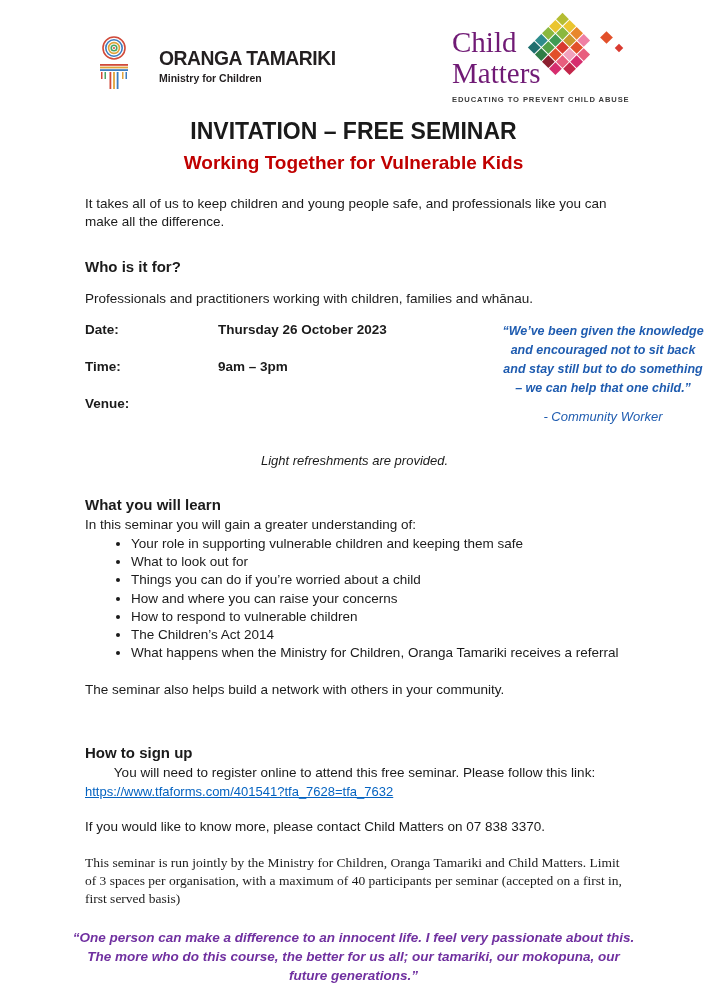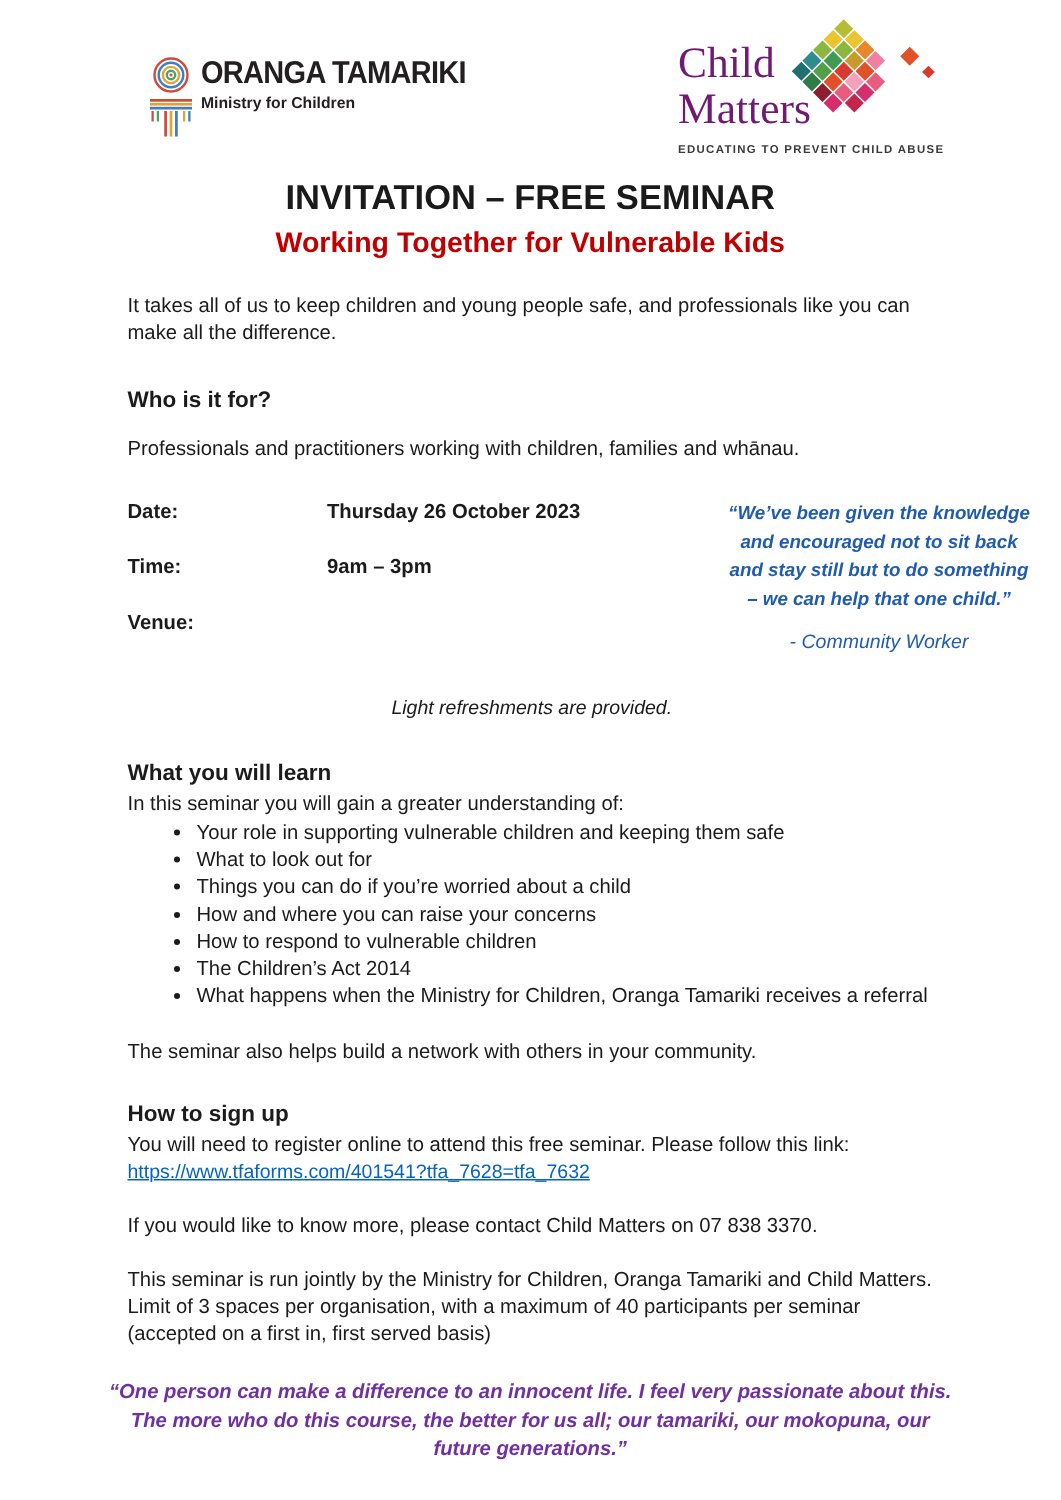--- a/index.html
+++ b/index.html
@@ -6,21 +6,21 @@
   html, body { background: #ffffff; }
   body { font-family: "Liberation Sans", "DejaVu Sans", sans-serif; color: #1b1b1b; }
   .page {
     position: relative; width: 707px; height: 1000px; margin: 0 auto;
     background: #ffffff; overflow: hidden;
   }
   .content { padding-left: 85px; padding-right: 83px; }
 
   
   .header { display: flex; justify-content: space-between; padding: 15px 80px 0 95px; height: 100px; }
-  .ot-logo { display: flex; gap: 1px; margin-top: 22px; height: 56px; }
+  .ot-logo { display: flex; align-items: center; gap: 26px; margin-top: 22px; height: 56px; }
   .ot-text .ot-title {
     font-size: 21px; font-weight: 700; letter-spacing: -0.5px; color: #231f20;
     transform: scaleX(0.92); transform-origin: left center; white-space: nowrap;
   }
   .ot-text .ot-sub { font-size: 10.5px; font-weight: 700; color: #231f20; margin-top: 2px; }
 
   .cm-logo { position: relative; width: 175px; height: 100px; }
   .cm-name { font-family: "Liberation Serif", "DejaVu Serif", serif; color: #701a75; font-size: 29px; line-height: 31px; margin-top: 12px; }
   .cm-tagline { position: absolute; left: 0; top: 80px; font-size: 7.6px; font-weight: 700; letter-spacing: 0.9px; color: #3a3a3a; white-space: nowrap; }
   .mosaic-wrap { position: absolute; left: 78px; top: 2px; width: 95px; height: 76px; }
@@ -39,21 +39,21 @@
   .doc-subtitle { text-align: center; font-size: 19px; font-weight: 700; margin-top: 7px; color: var(--subtitle-red, #C00000); }
 
   
   .p { font-size: 13.5px; line-height: 18px; }
   .intro { margin-top: 21px; }
   .h2 { font-size: 15px; font-weight: 700; line-height: 19px; }
   .who-h { margin-top: 26px; }
   .who-b { margin-top: 14px; }
 
   
-  .details-row { display: flex; margin-top: 24px; padding-left: 85px; padding-right: 17px; }
+  .details-row { display: flex; margin-top: 13px; padding-left: 85px; }
   .details-col { flex: 1; }
   .d-row { display: flex; font-weight: 700; font-size: 13.5px; line-height: 18px; }
   .d-label { width: 133px; flex-shrink: 0; }
   .d-gap { margin-bottom: 19px; }
   .venue-lines div { line-height: 19px; }
   .quote-blue {
     width: 208px; flex-shrink: 0; margin-top: 1px;
     color: var(--quote-blue, #1F5CB0); font-style: italic; font-weight: 700;
     font-size: 12.5px; line-height: 19px; text-align: center;
   }
@@ -62,25 +62,25 @@
   .refreshments { text-align: center; font-style: italic; font-size: 13px; margin-top: 27px; }
 
   
   .learn-h { margin-top: 27px; }
   .learn-i { margin-top: 2px; }
   ul.bullets { margin-top: 1px; padding-left: 46px; }
   ul.bullets li { font-size: 13.5px; line-height: 18.2px; }
   .outro { margin-top: 19px; }
 
   
-  .signup-h { margin-top: 23px; }
-  .signup-b { margin-top: 2px; }
+  .signup-h { margin-top: 44px; }
+  .signup-b { margin-top: 2px; text-align: center; }
   a.reg-link { color: var(--link-blue, #0563C1); text-decoration: underline; font-size: 13px; }
   .contact { margin-top: 18px; }
-  .note { margin-top: 18px; }
+  .note { margin-top: 18px; font-family: Liberation Serif, serif; }
 
   
   .quote-purple {
     margin-top: 20px; padding: 0 70px; text-align: center;
     color: var(--quote-purple, #7030A0); font-style: italic; font-weight: 700;
     font-size: 13.5px; line-height: 19px;
   }
 </style>
 </head>
 <body>

